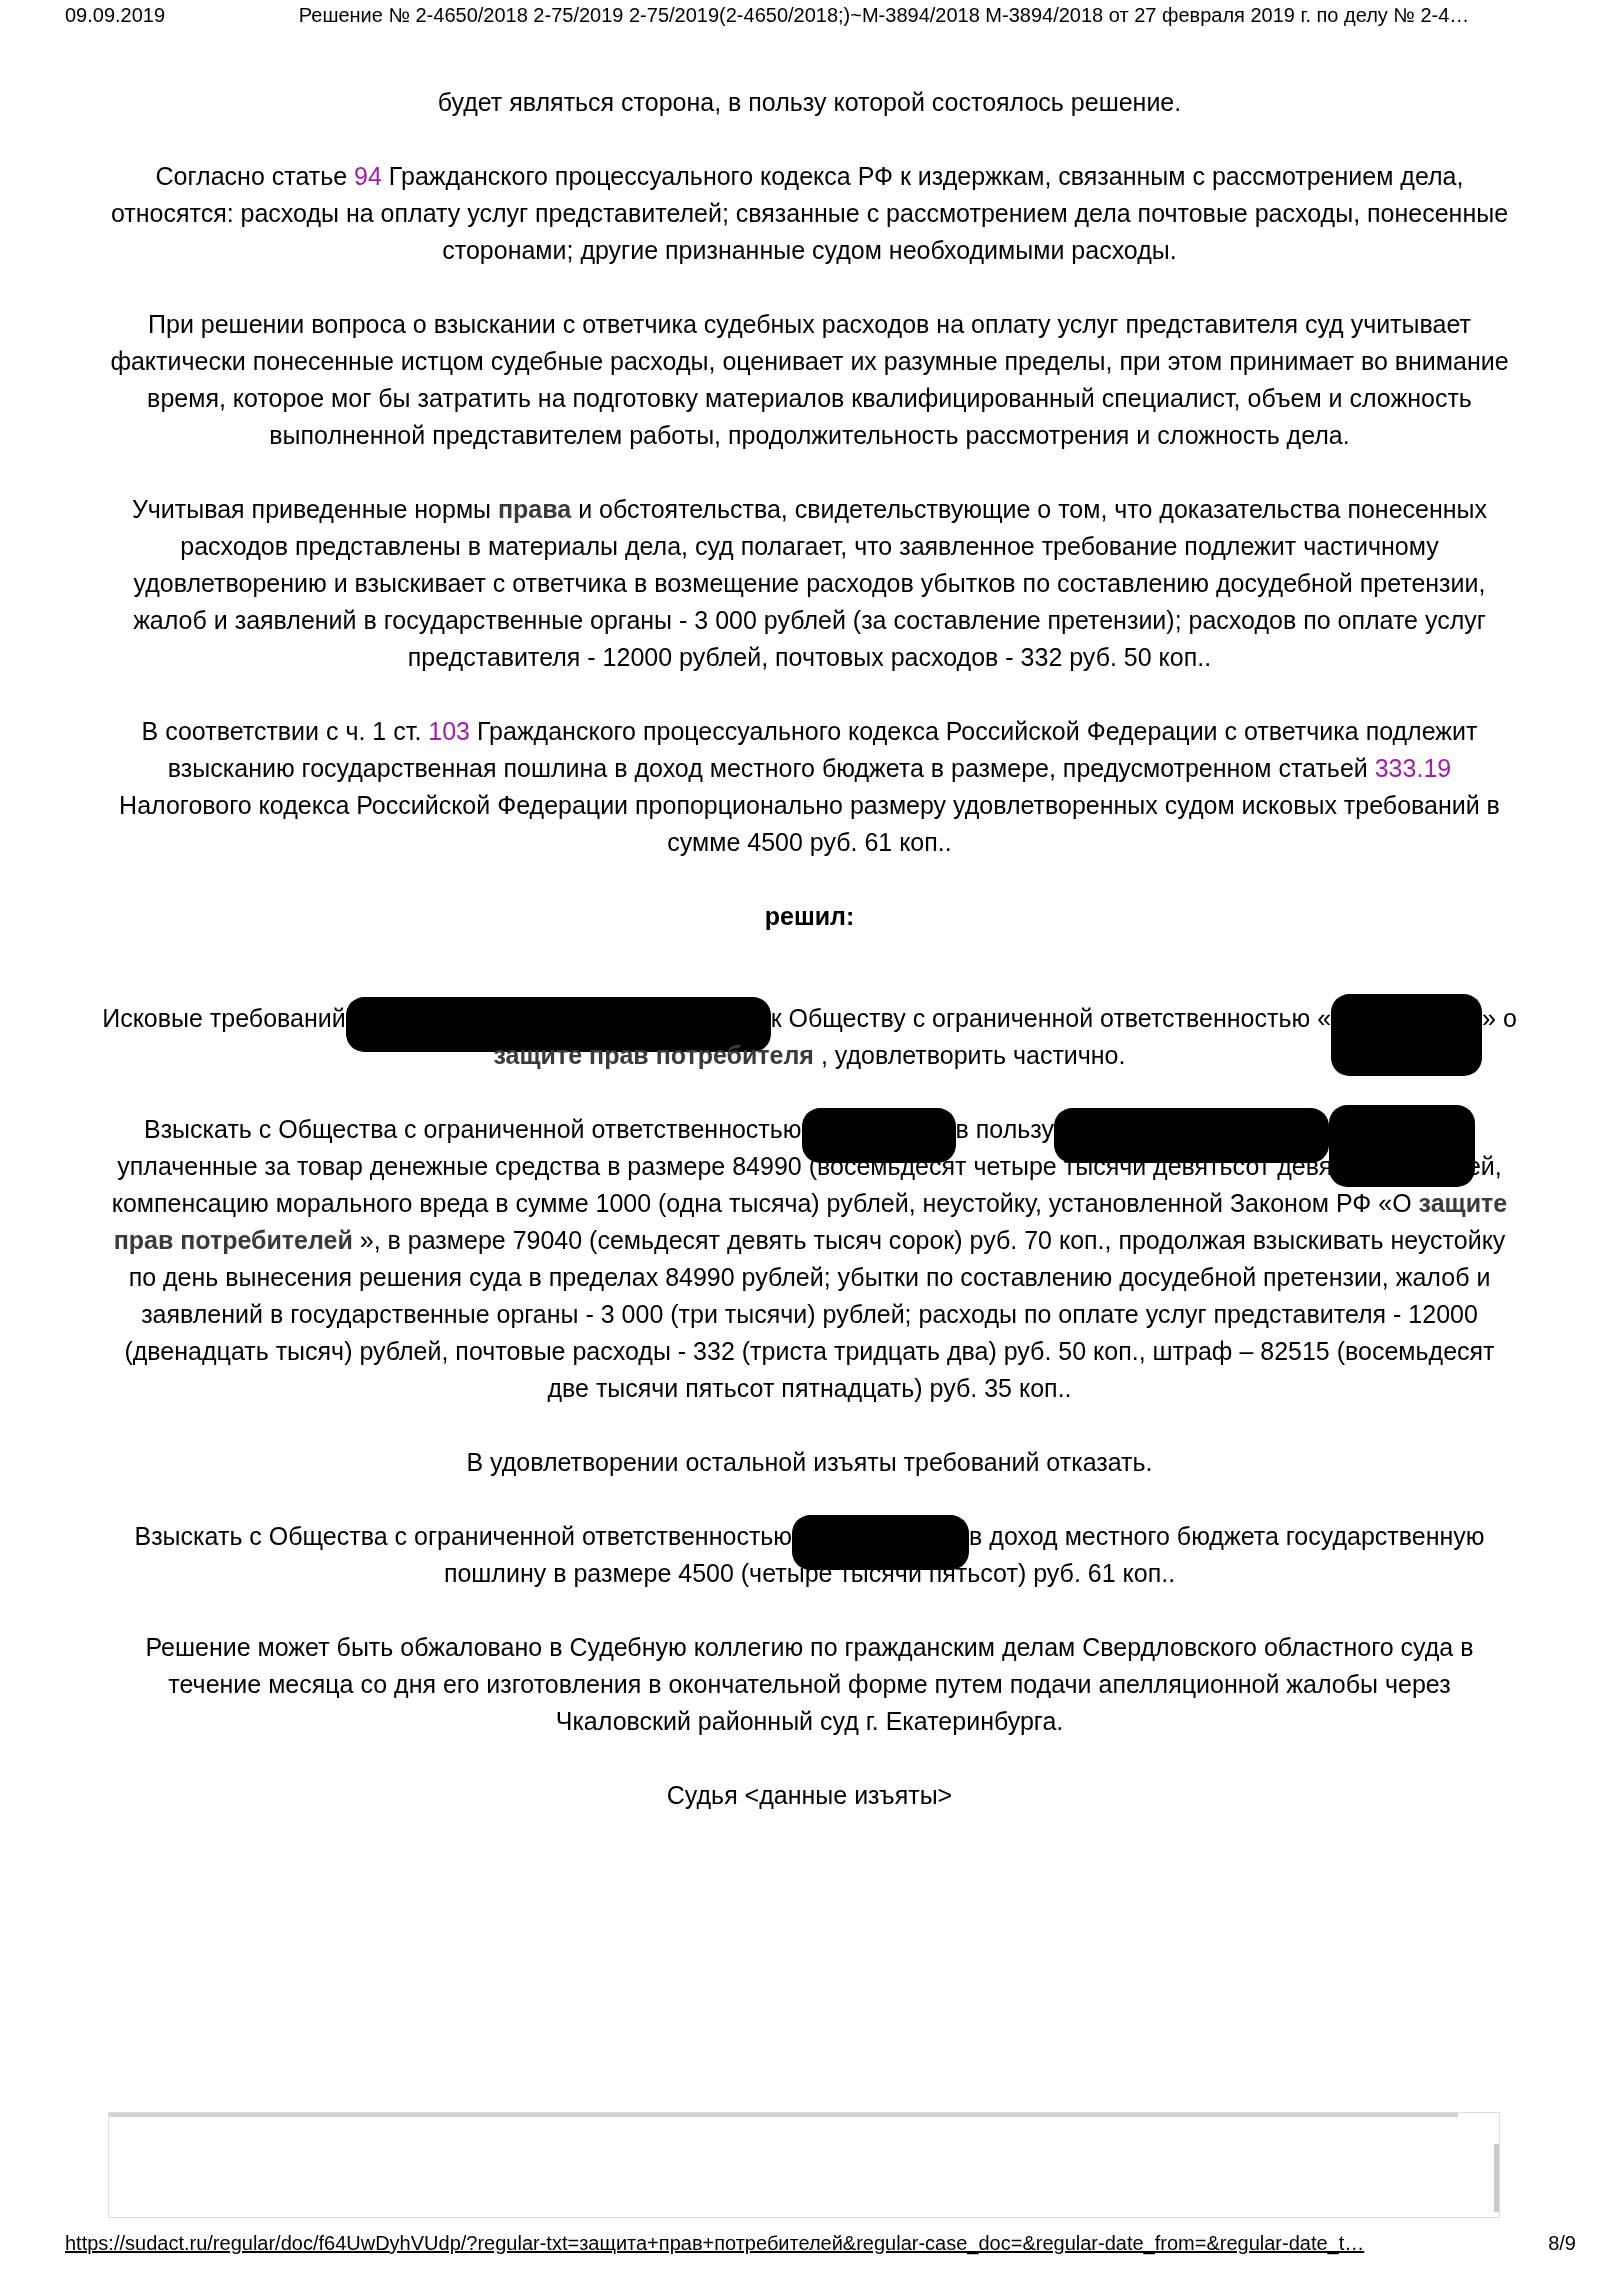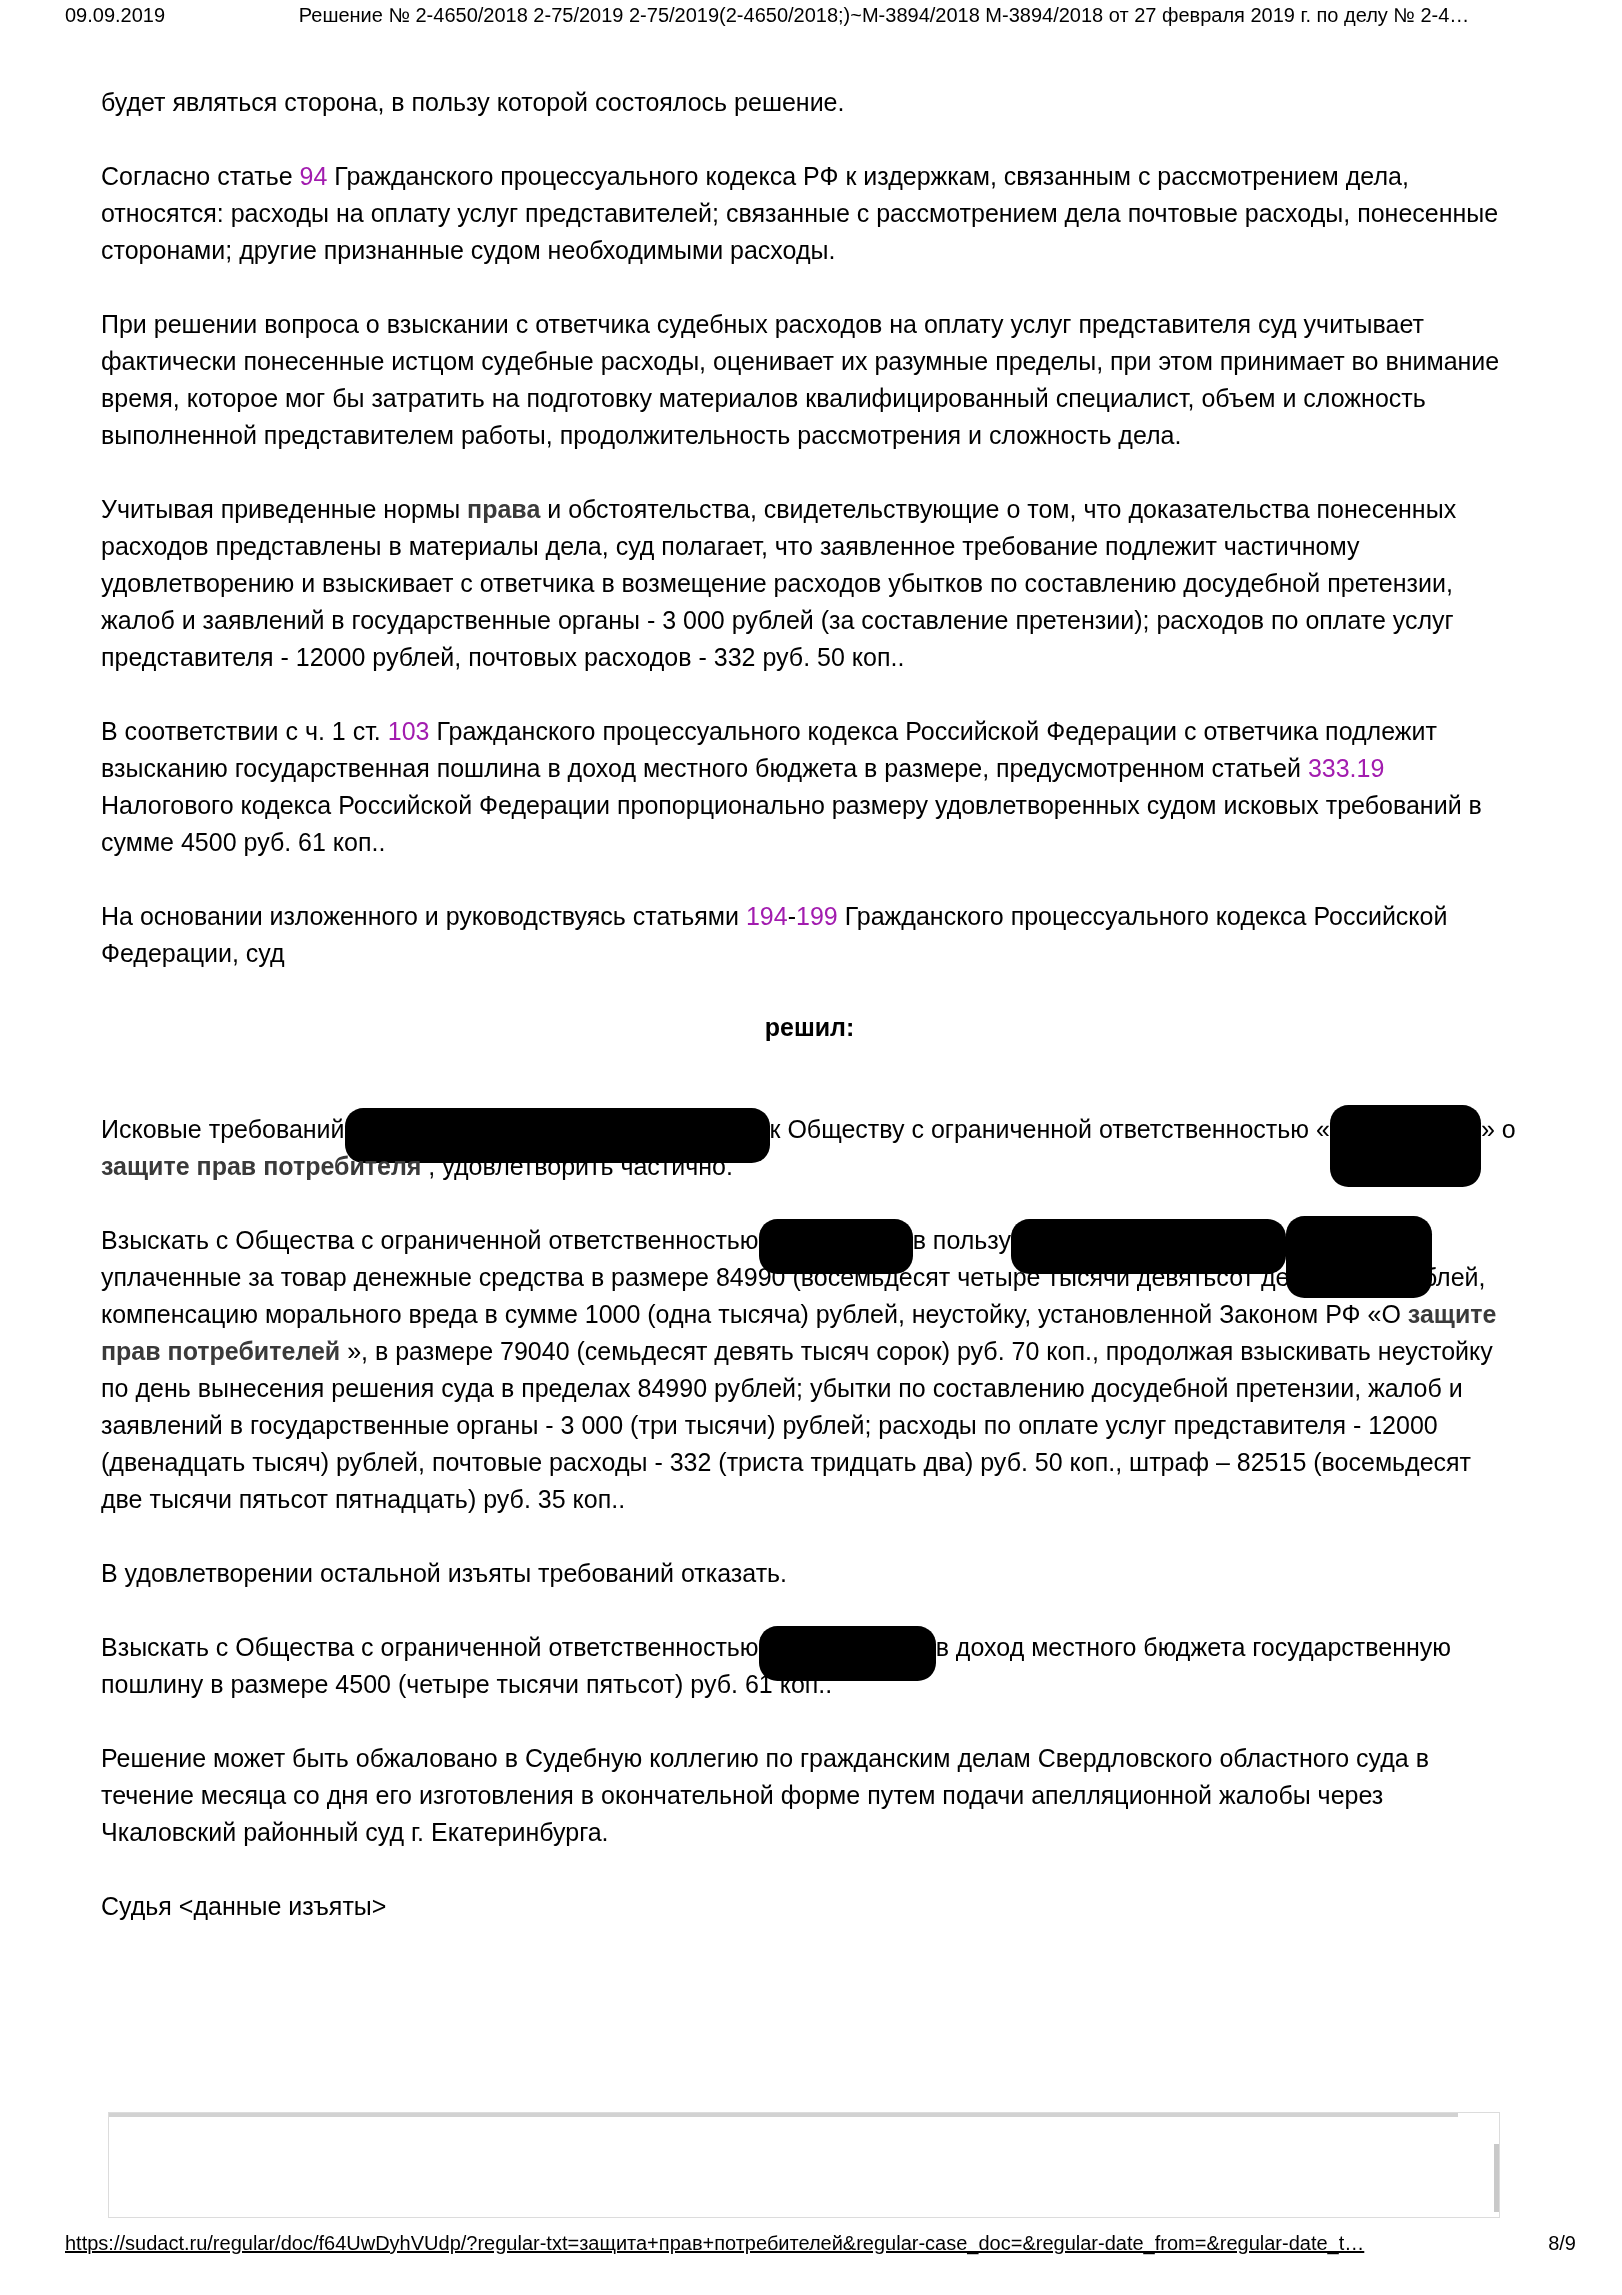--- a/index.html
+++ b/index.html
@@ -29,21 +29,21 @@
   }
   .print-footer .ftr-url{flex:1 1 auto;overflow:hidden;text-decoration:underline;}
   .print-footer .ftr-page{flex:0 0 auto;padding-left:39px;}
 
   
   .doc{
     position:absolute;top:84px;left:101px;width:1417px;
     font-size:25px;line-height:37px;
     text-align:left;
   }
-  .doc p{margin:0 0 37px 0;}
+  .doc p{margin:0 0 37px 0;text-align:center;}
   .ruling-heading{
     text-align:center;font-weight:bold;
     margin:26px 0 65px 0 !important;
   }
   a.doc-link{color:#a21caf;cursor:pointer;}
   .hl{font-weight:bold;color:#3a3a3a;}
   .nowrap{white-space:nowrap;}
 
   
   .redact{
@@ -85,21 +85,20 @@
     <span class="hdr-date">09.09.2019</span>
     <span class="hdr-title">Решение № 2-4650/2018 2-75/2019 2-75/2019(2-4650/2018;)~М-3894/2018 М-3894/2018 от 27 февраля 2019 г. по делу № 2-4…</span>
   </div>
 
   <div class="doc" id="doc-body">
       <p>будет являться сторона, в пользу которой состоялось решение.</p>
       <p>Согласно статье <a class="doc-link">94</a> Гражданского процессуального кодекса РФ к издержкам, связанным с рассмотрением дела, относятся: расходы на оплату услуг представителей; связанные с рассмотрением дела почтовые расходы, понесенные сторонами; другие признанные судом необходимыми расходы.</p>
       <p>При решении вопроса о взыскании с ответчика судебных расходов на оплату услуг представителя суд учитывает фактически понесенные истцом судебные расходы, оценивает их разумные пределы, при этом принимает во внимание время, которое мог бы затратить на подготовку материалов квалифицированный специалист, объем и сложность выполненной представителем работы, продолжительность рассмотрения и сложность дела.</p>
       <p>Учитывая приведенные нормы <b class="hl">права</b> и обстоятельства, свидетельствующие о том, что доказательства понесенных расходов представлены в материалы дела, суд полагает, что заявленное требование подлежит частичному удовлетворению и взыскивает с ответчика в возмещение расходов убытков по составлению досудебной претензии, жалоб и заявлений в государственные органы - 3 000 рублей (за составление претензии); расходов по оплате услуг представителя - 12000 рублей, почтовых расходов - 332 руб. 50 коп..</p>
       <p>В соответствии с ч. 1 ст. <a class="doc-link">103</a> Гражданского процессуального кодекса Российской Федерации с ответчика подлежит взысканию государственная пошлина в доход местного бюджета в размере, предусмотренном статьей <a class="doc-link">333.19</a> Налогового кодекса Российской Федерации пропорционально размеру удовлетворенных судом исковых требований в сумме 4500 руб. 61 коп..</p>
-      <p>На основании изложенного и руководствуясь статьями <a class="doc-link">194</a>-<a class="doc-link">199</a> Гражданского процессуального кодекса Российской Федерации, суд</p>
       <p class="ruling-heading">решил:</p>
       <p>Исковые требований<span class="redact" style="width: 425px;"></span>к Обществу с ограниченной ответственностью <span class="nowrap">«<span class="redact tall" style="width: 151px;"></span>»</span> о <b class="hl">защите прав потребителя</b> , удовлетворить частично.</p>
       <p>Взыскать с Общества с ограниченной ответственностью<span class="redact" style="width: 154px;"></span>в пользу<span class="redact" style="width: 275px;"></span><span class="redact tall" style="width: 146px;"></span>уплаченные за товар денежные средства в размере 84990 (восемьдесят четыре тысячи девятьсот девяноста) рублей, компенсацию морального вреда в сумме 1000 (одна тысяча) рублей, неустойку, установленной Законом РФ «О <b class="hl">защите прав потребителей</b> », в размере 79040 (семьдесят девять тысяч сорок) руб. 70 коп., продолжая взыскивать неустойку по день вынесения решения суда в пределах 84990 рублей; убытки по составлению досудебной претензии, жалоб и заявлений в государственные органы - 3 000 (три тысячи) рублей; расходы по оплате услуг представителя - 12000 (двенадцать тысяч) рублей, почтовые расходы - 332 (триста тридцать два) руб. 50 коп., штраф – 82515 (восемьдесят две тысячи пятьсот пятнадцать) руб. 35 коп..</p>
       <p>В удовлетворении остальной изъяты требований отказать.</p>
       <p>Взыскать с Общества с ограниченной ответственностью<span class="redact" style="width: 177px;"></span>в доход местного бюджета государственную пошлину в размере 4500 (четыре тысячи пятьсот) руб. 61 коп..</p>
       <p>Решение может быть обжаловано в Судебную коллегию по гражданским делам Свердловского областного суда в течение месяца со дня его изготовления в окончательной форме путем подачи апелляционной жалобы через Чкаловский районный суд г. Екатеринбурга.</p>
       <p>Судья &lt;данные изъяты&gt;</p>
     </div>
 
   <div class="frame-box"></div>

